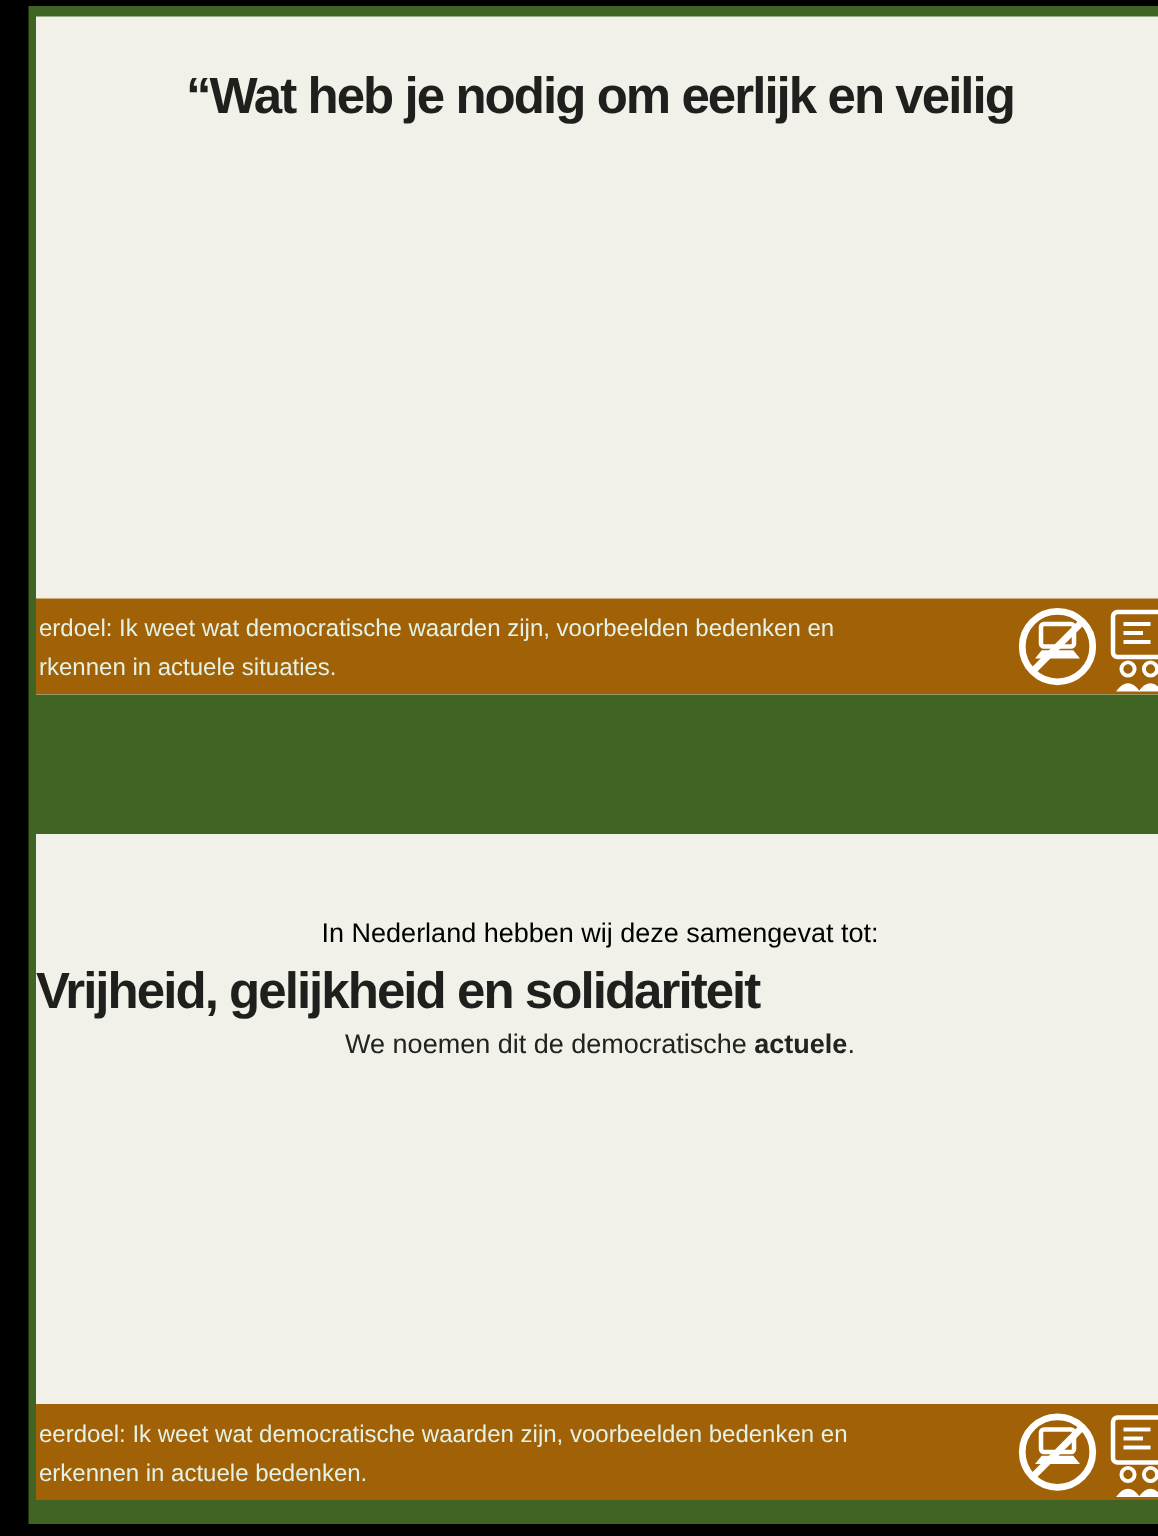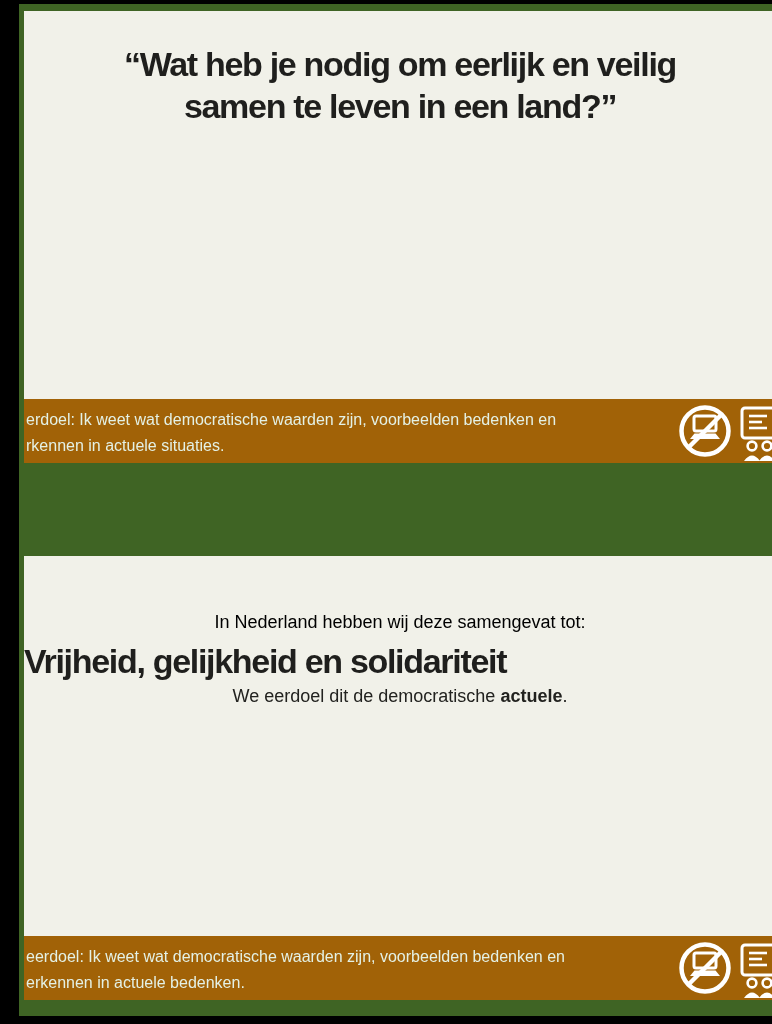--- a/index.html
+++ b/index.html
@@ -101,21 +101,20 @@
   svg { display: block; }
 </style>
 </head>
 <body>
 
 <div class="page">
 
   <div class="slide slide-1">
     <div class="slide-title">
       <div>“Wat heb je nodig om eerlijk en veilig</div>
-      <div>samen te leven in een land?”</div>
     </div>
 
     <div class="slide-footer">
       <div class="footer-text">
         <div>erdoel: Ik weet wat democratische waarden zijn, voorbeelden bedenken en</div>
         <div>rkennen in actuele situaties.</div>
       </div>
       <div class="icon-no-laptop">
         <svg width="56" height="56" viewBox="0 0 56 56">
           <circle cx="28" cy="28" r="23.5" fill="none" stroke="#ffffff" stroke-width="4.5"></circle>
@@ -139,21 +138,21 @@
           <path d="M19 60 q8 -11 16 0 Z" fill="#ffffff"></path>
           <path d="M34 60 q8 -11 16 0 Z" fill="#ffffff"></path>
         </svg>
       </div>
     </div>
   </div>
 
   <div class="slide slide-2">
     <div class="intro-line">In Nederland hebben wij deze samengevat tot:</div>
     <div class="headline">Vrijheid, gelijkheid en solidariteit</div>
-    <div class="subline"><span>We eerdoel dit de democratische </span><b>actuele</b><span>.</span></div>
+    <div class="subline"><span>We noemen dit de democratische </span><b>actuele</b><span>.</span></div>
 
     <div class="slide-footer">
       <div class="footer-text">
         <div>eerdoel: Ik weet wat democratische waarden zijn, voorbeelden bedenken en</div>
         <div>erkennen in actuele bedenken.</div>
       </div>
       <div class="icon-no-laptop">
         <svg width="56" height="56" viewBox="0 0 56 56">
           <circle cx="28" cy="28" r="23.5" fill="none" stroke="#ffffff" stroke-width="4.5"></circle>
           <rect x="17" y="13" width="22" height="15" rx="2" fill="none" stroke="#ffffff" stroke-width="3"></rect>

